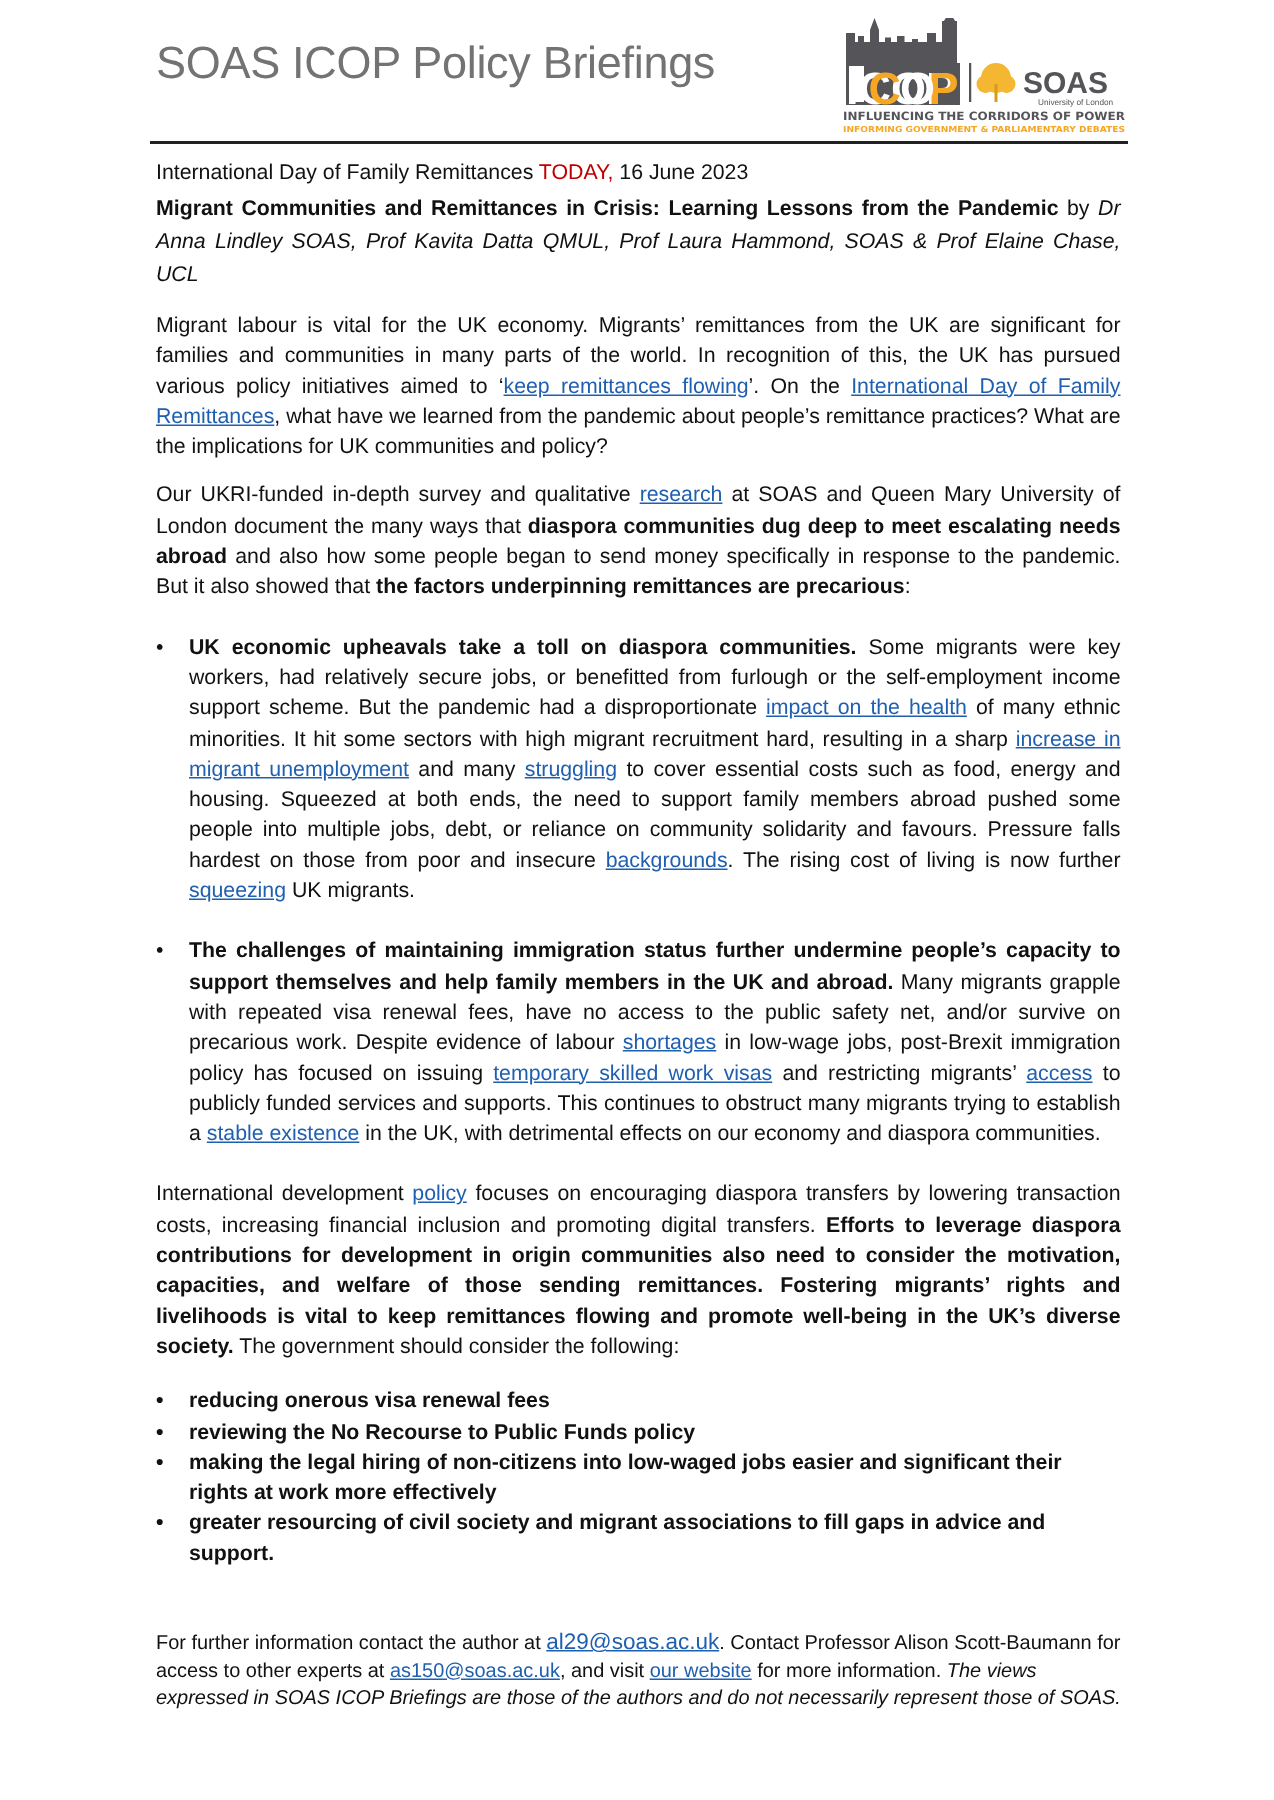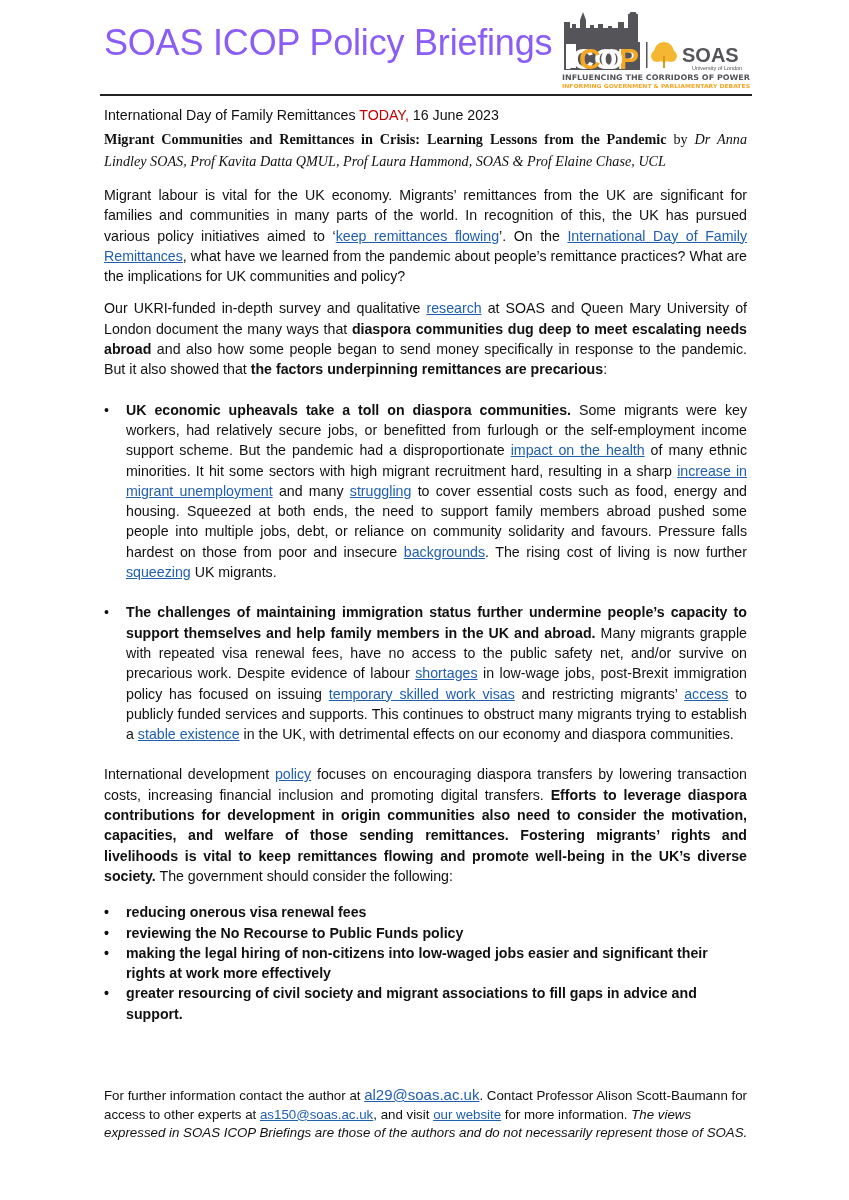--- a/index.html
+++ b/index.html
@@ -1,29 +1,29 @@
 <!DOCTYPE html>
 <html><head>
 <meta charset="utf-8">
 <style>
   html, body { margin:0; padding:0; background:#ffffff; }
   body { width:849px; height:1200px; position:relative; overflow:hidden;
          font-family:"Liberation Sans", sans-serif; color:#111; }
   .page { position:absolute; left:0; top:0; width:849px; height:1200px; }
-  .hdr-title { position:absolute; left:104px; top:26px; font-size:36px; line-height:34px; color:#8b5cf6; letter-spacing:-0.2px; white-space:nowrap; }
+  .hdr-title { position:absolute; left:104px; top:26px; font-size:30px; line-height:34px; color:#737373; letter-spacing:-0.2px; white-space:nowrap; }
   .hdr-sub { position:absolute; left:104px; top:64px; font-size:19.5px; line-height:24px; color:#111; white-space:nowrap; }
   .hdr-rule { position:absolute; left:100px; top:94px; width:652px; height:2px; background:#222; }
   .logo { position:absolute; left:558px; top:12px; width:196px; height:82px; }
   .logo svg { display:block; }
 
   .content { position:absolute; left:104px; top:100px; width:643px; font-size:14.2px; line-height:20.3px; }
   .content p { margin:0; text-align:justify; }
   .datehead { font-weight:normal; margin-top:4px !important; line-height:22px !important; }
   .datehead .today { color:#c00000; }
-  .titleline { margin-top:2px !important; line-height:22px !important;font-family:Liberation Serif, serif; }
+  .titleline { margin-top:2px !important; line-height:22px !important; }
   .titleline b { font-weight:bold; }
   .titleline i { font-style:italic; }
   a.lnk { color:#1f5fb0; text-decoration:underline; }
   .para1 { margin-top:13px !important; }
   .para2 { margin-top:12px !important; }
   ul.findings { list-style:none; margin:20px 0 0 0; padding:0 0 0 22px; }
   ul.findings li { position:relative; text-align:justify; margin:0 0 20px 0; padding-left:0; }
   ul.findings li .bullet { position:absolute; left:-22px; top:0; }
   .rec-head { font-weight:bold; text-decoration:underline; margin-top:-4px !important; }
   ul.recs { list-style:none; margin:16px 0 0 0; padding:0 0 0 22px; }

